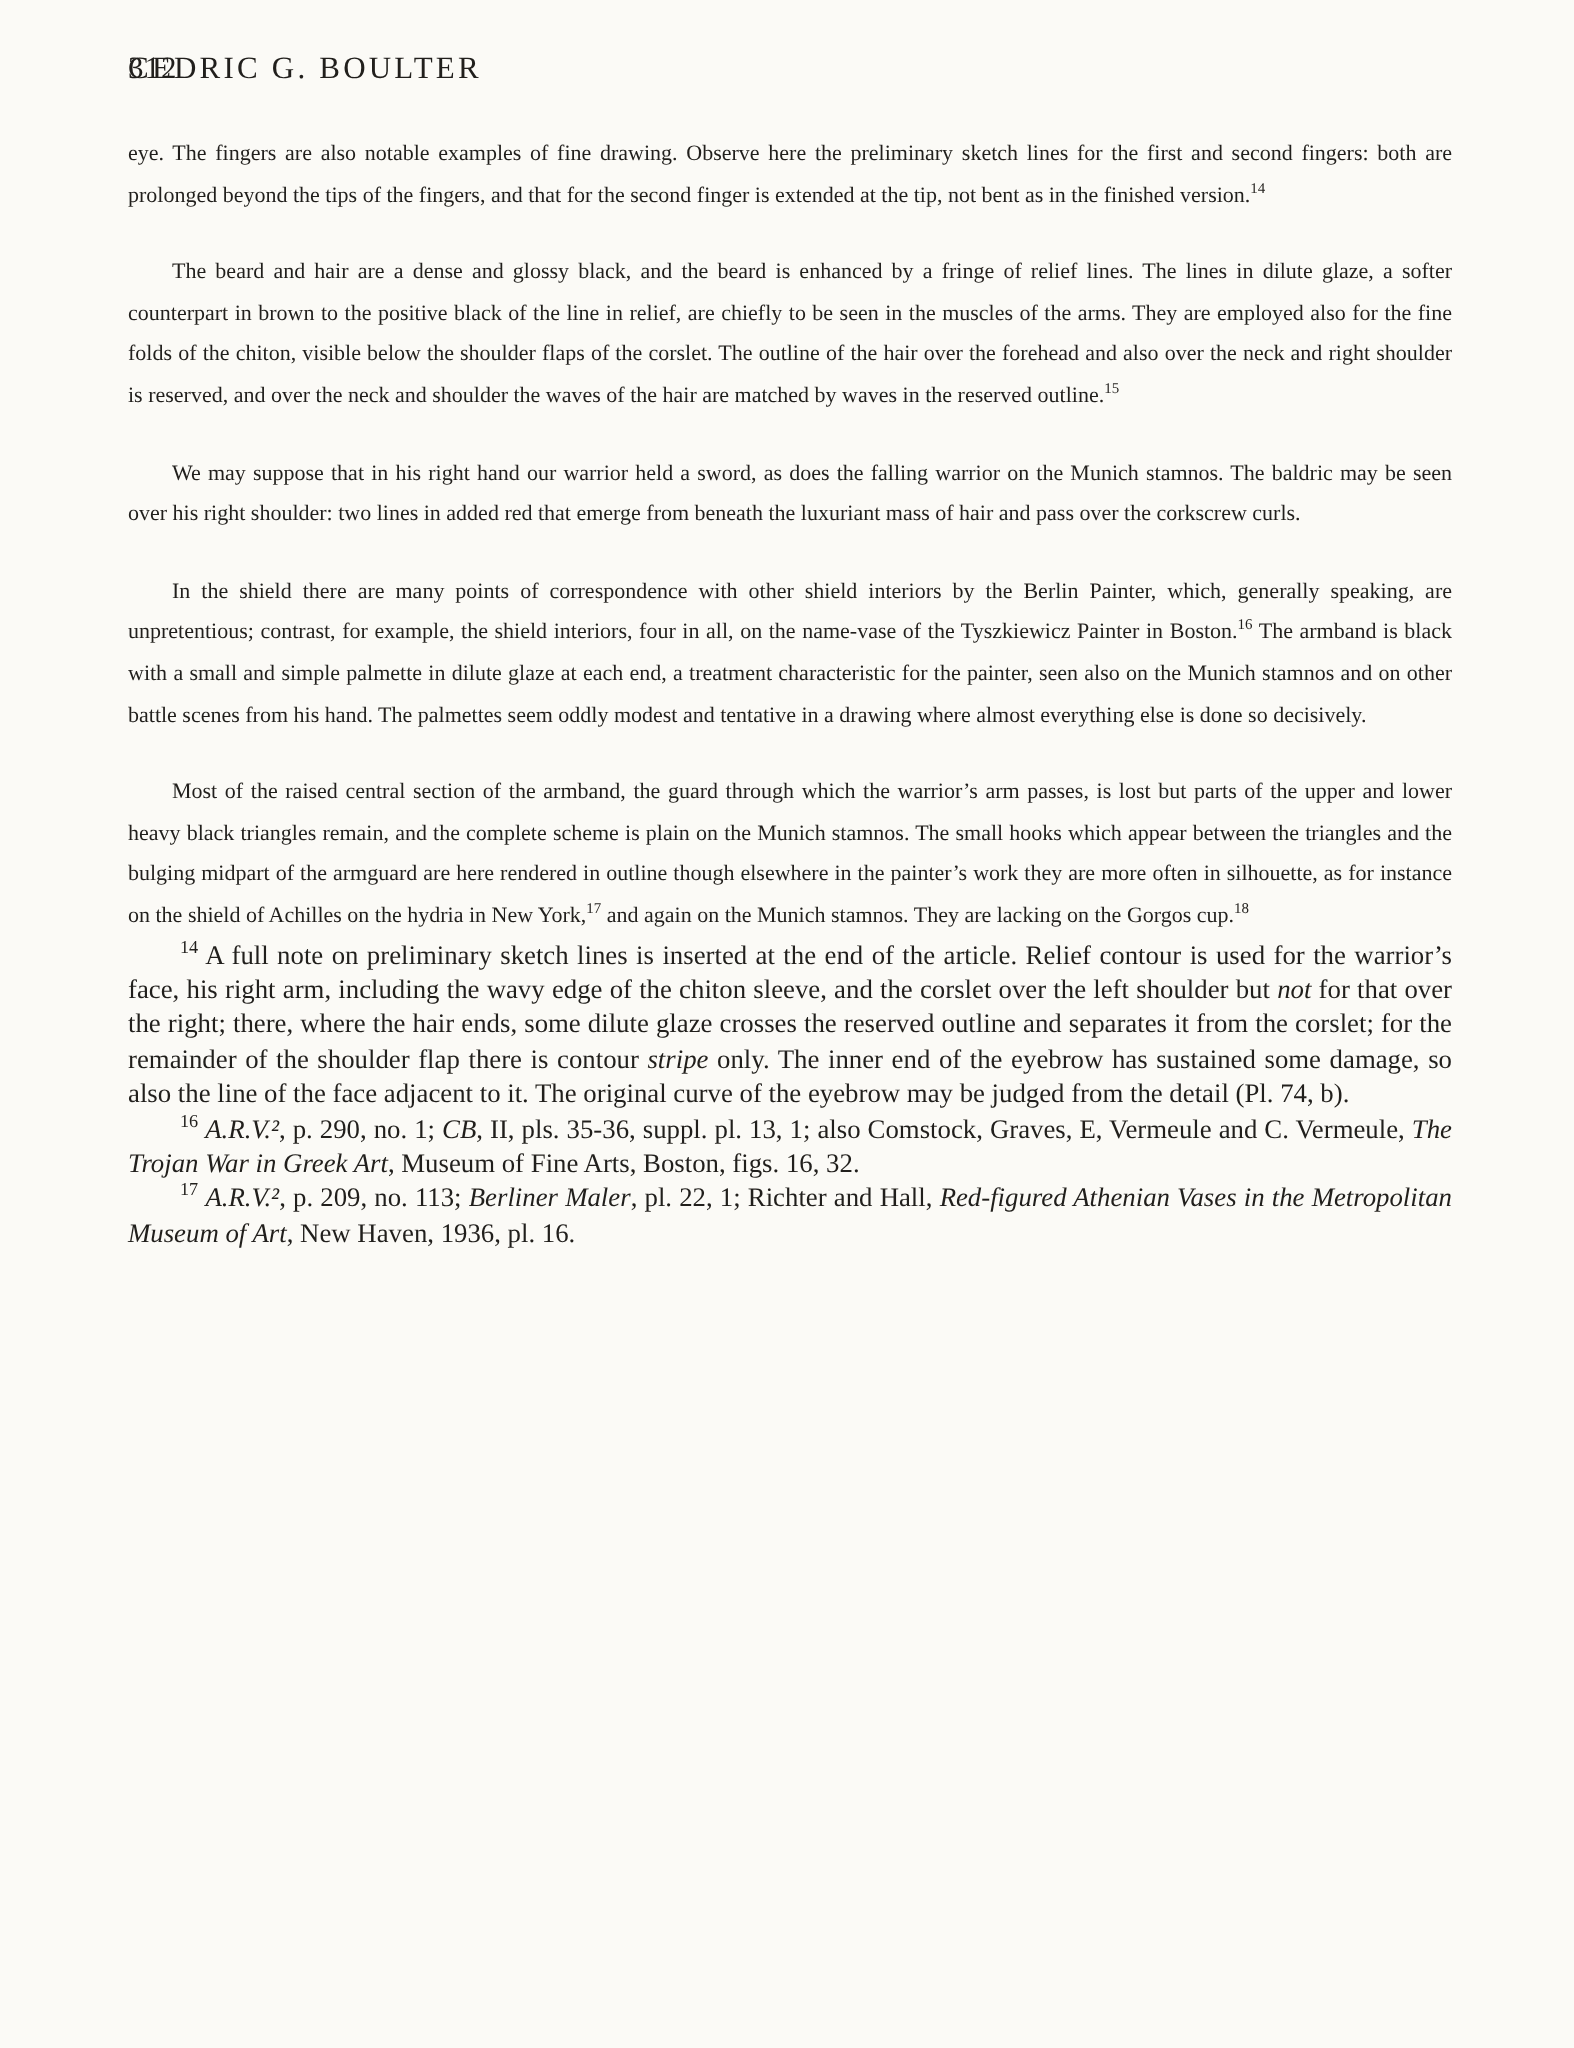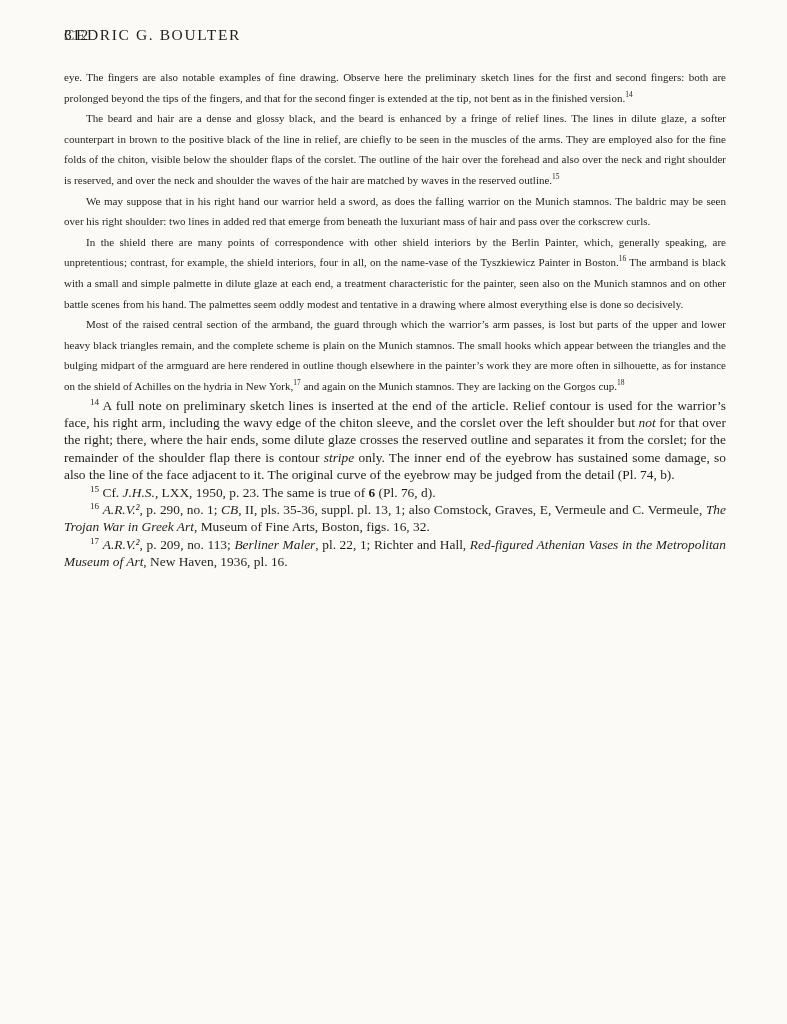--- a/index.html
+++ b/index.html
@@ -12,21 +12,21 @@
     box-sizing:border-box;
     padding:25px 61px 0 64px;
     overflow:hidden;
     margin:0 auto;
   }
   .header{position:relative;font-size:15.5px;line-height:19px;margin-bottom:23px;}
   .pagenum{position:absolute;left:0;top:0;letter-spacing:0.5px;}
   .running-head{display:block;text-align:left;letter-spacing:1.6px;}
   .body-text{font-size:11px;line-height:20.6px;text-align:justify;}
   p.para{margin:0;}
-  p.para.indent{text-indent:22px;}
+  p.para.indent{text-indent:22px;margin-top:18px;}
   .footnotes{font-size:13.4px;line-height:17.4px;text-align:justify;}
   p.footnote{margin:0;text-indent:26px;}
   .it{font-style:italic;}
   .bd{font-weight:bold;}
   .sup{vertical-align:super;font-size:68%;line-height:0;}
 </style>
 </head>
 <body>
 
 <div class="page">
@@ -36,17 +36,16 @@
   </div>
   <div class="body-text">
       <p class="para"><span>eye. The fingers are also notable examples of fine drawing. Observe here the preliminary sketch lines for the first and second fingers: both are prolonged beyond the tips of the fingers, and that for the second finger is extended at the tip, not bent as in the finished version.</span><span class="sup">14</span></p>
       <p class="para indent"><span>The beard and hair are a dense and glossy black, and the beard is enhanced by a fringe of relief lines. The lines in dilute glaze, a softer counterpart in brown to the positive black of the line in relief, are chiefly to be seen in the muscles of the arms. They are employed also for the fine folds of the chiton, visible below the shoulder flaps of the corslet. The outline of the hair over the forehead and also over the neck and right shoulder is reserved, and over the neck and shoulder the waves of the hair are matched by waves in the reserved outline.</span><span class="sup">15</span></p>
       <p class="para indent"><span>We may suppose that in his right hand our warrior held a sword, as does the falling warrior on the Munich stamnos. The baldric may be seen over his right shoulder: two lines in added red that emerge from beneath the luxuriant mass of hair and pass over the corkscrew curls.</span></p>
       <p class="para indent"><span>In the shield there are many points of correspondence with other shield interiors by the Berlin Painter, which, generally speaking, are unpretentious; contrast, for example, the shield interiors, four in all, on the name-vase of the Tyszkiewicz Painter in Boston.</span><span class="sup">16</span><span> The armband is black with a small and simple palmette in dilute glaze at each end, a treatment characteristic for the painter, seen also on the Munich stamnos and on other battle scenes from his hand. The palmettes seem oddly modest and tentative in a drawing where almost everything else is done so decisively.</span></p>
       <p class="para indent"><span>Most of the raised central section of the armband, the guard through which the warrior’s arm passes, is lost but parts of the upper and lower heavy black triangles remain, and the complete scheme is plain on the Munich stamnos. The small hooks which appear between the triangles and the bulging midpart of the armguard are here rendered in outline though elsewhere in the painter’s work they are more often in silhouette, as for instance on the shield of Achilles on the hydria in New York,</span><span class="sup">17</span><span> and again on the Munich stamnos. They are lacking on the Gorgos cup.</span><span class="sup">18</span></p>
     </div>
   <div class="footnotes">
       <p class="footnote"><span class="sup">14</span><span> A full note on preliminary sketch lines is inserted at the end of the article. Relief contour is used for the warrior’s face, his right arm, including the wavy edge of the chiton sleeve, and the corslet over the left shoulder but </span><span class="it">not</span><span> for that over the right; there, where the hair ends, some dilute glaze crosses the reserved outline and separates it from the corslet; for the remainder of the shoulder flap there is contour </span><span class="it">stripe</span><span> only. The inner end of the eyebrow has sustained some damage, so also the line of the face adjacent to it. The original curve of the eyebrow may be judged from the detail (Pl. 74, b).</span></p>
-      <p class="footnote"><span class="sup">15</span><span> Cf. </span><span class="it">J.H.S.</span><span>, LXX, 1950, p. 23. The same is true of </span><span class="bd">6</span><span> (Pl. 76, d).</span></p>
       <p class="footnote"><span class="sup">16</span><span> </span><span class="it">A.R.V.²</span><span>, p. 290, no. 1; </span><span class="it">CB</span><span>, II, pls. 35-36, suppl. pl. 13, 1; also Comstock, Graves, E, Vermeule and C. Vermeule, </span><span class="it">The Trojan War in Greek Art</span><span>, Museum of Fine Arts, Boston, figs. 16, 32.</span></p>
       <p class="footnote"><span class="sup">17</span><span> </span><span class="it">A.R.V.²</span><span>, p. 209, no. 113; </span><span class="it">Berliner Maler</span><span>, pl. 22, 1; Richter and Hall, </span><span class="it">Red-figured Athenian Vases in the Metropolitan Museum of Art</span><span>, New Haven, 1936, pl. 16.</span></p>
     </div>
 </div>
 
 </body></html>

